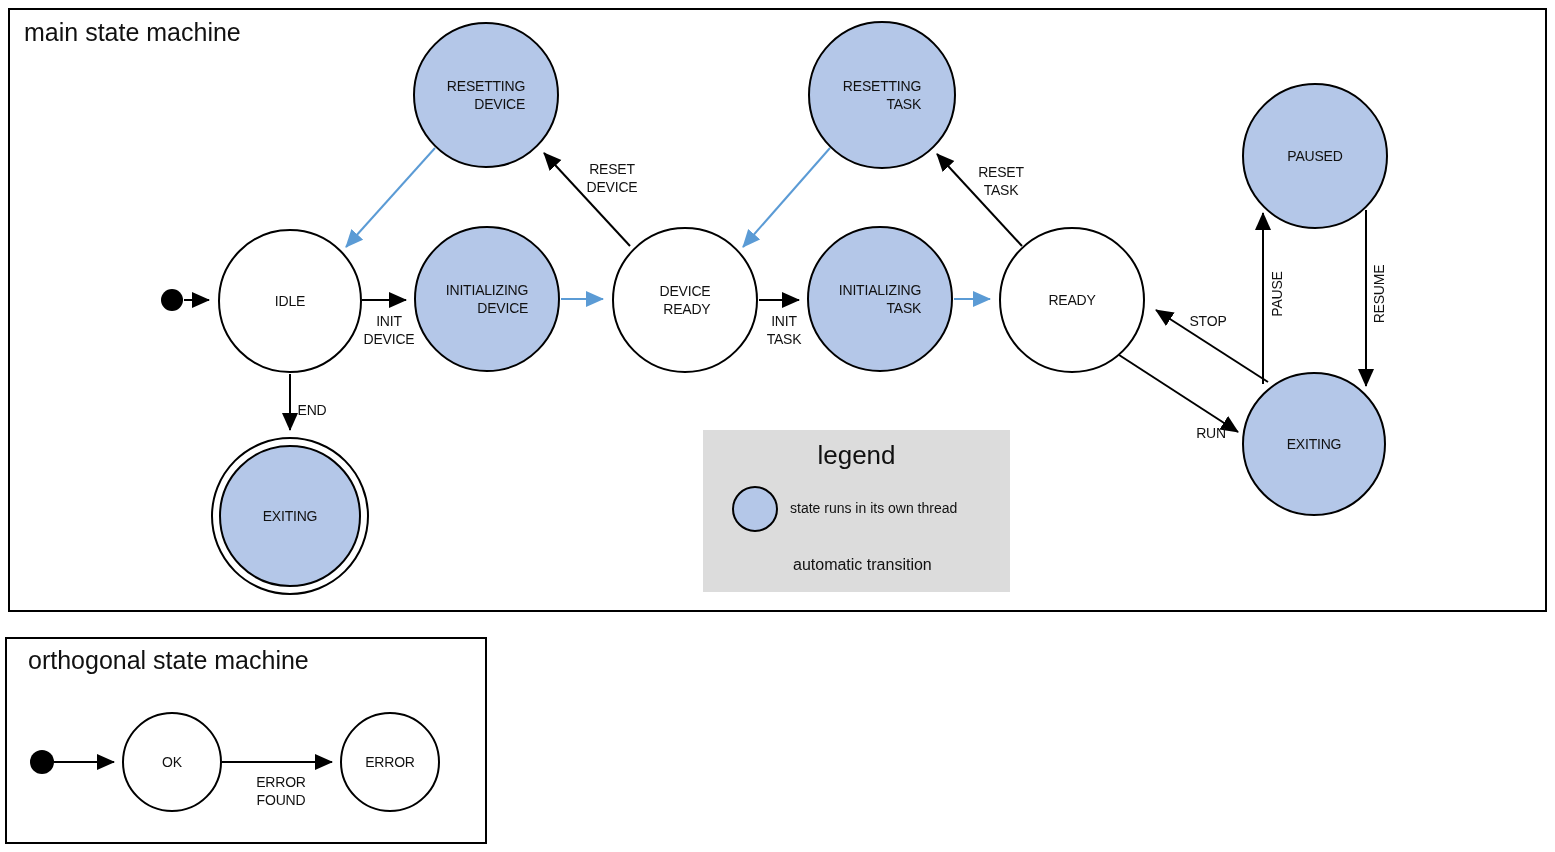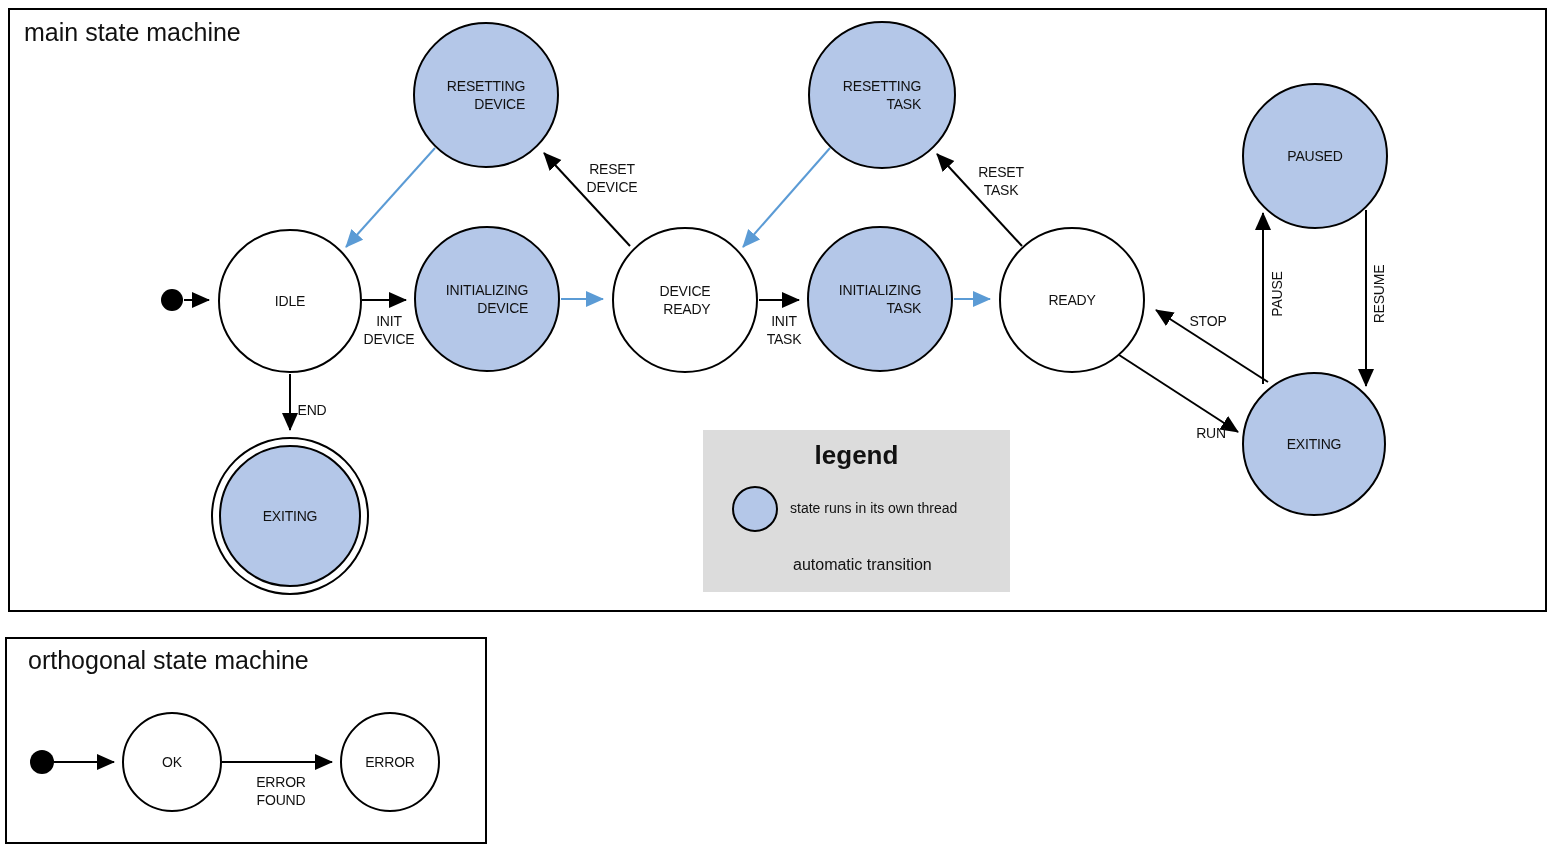--- a/index.html
+++ b/index.html
@@ -32,21 +32,21 @@
     font-size:14px;box-sizing:border-box;letter-spacing:-0.2px;
   }
   .edge-label{
     position:absolute;z-index:4;font-size:14px;line-height:18px;text-align:center;
     white-space:pre-line;transform:translate(-50%,-50%);letter-spacing:-0.2px;color:#111;
   }
   .edge-label.vertical{transform:translate(-50%,-50%) rotate(-90deg);white-space:nowrap;}
   #legend{
     position:absolute;left:703px;top:430px;width:307px;height:162px;background:#dcdcdc;z-index:3;
   }
-  #legend-title{position:absolute;left:0;right:0;top:10px;text-align:center;font-size:26px;font-weight:bold;}
+  #legend-title{position:absolute;left:0;right:0;top:10px;text-align:center;font-size:26px;}
   #legend-circle{
     position:absolute;left:29px;top:56px;width:46px;height:46px;border:2.5px solid #000;
     border-radius:50%;background:#b4c7e8;box-sizing:border-box;
   }
   #legend-thread-label{position:absolute;left:87px;top:70px;font-size:14px;}
   #legend-auto-label{position:absolute;left:90px;top:126px;font-size:16px;}
 </style>
 </head>
 <body>
 

